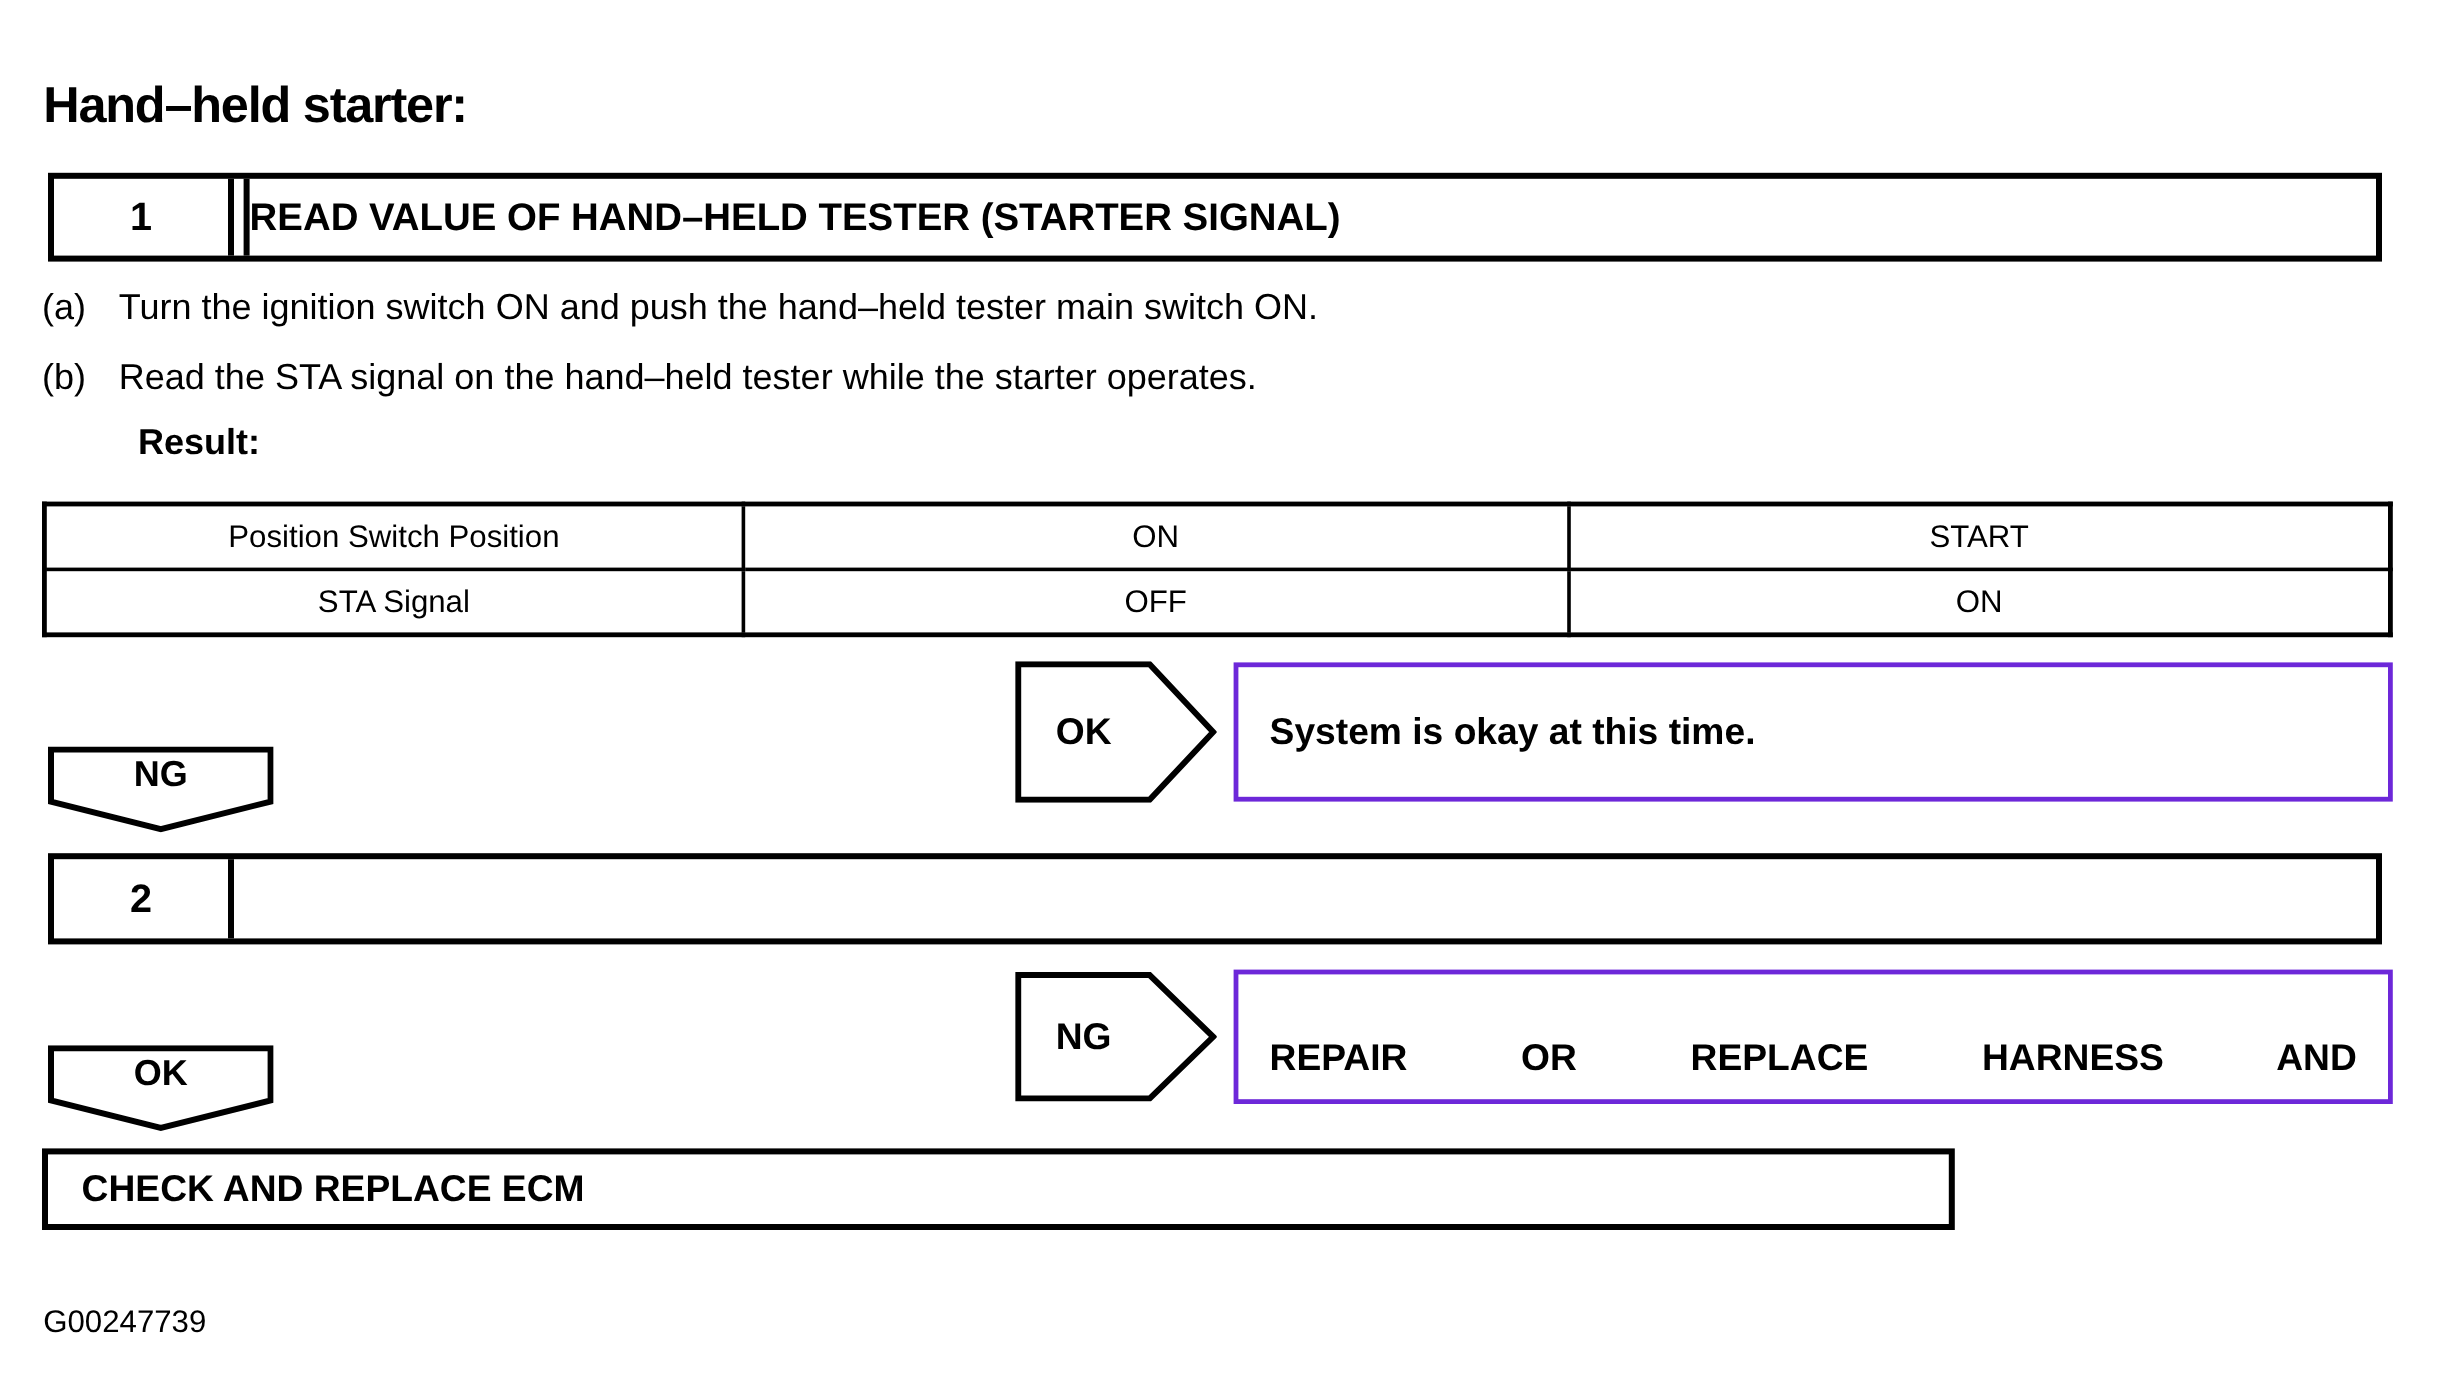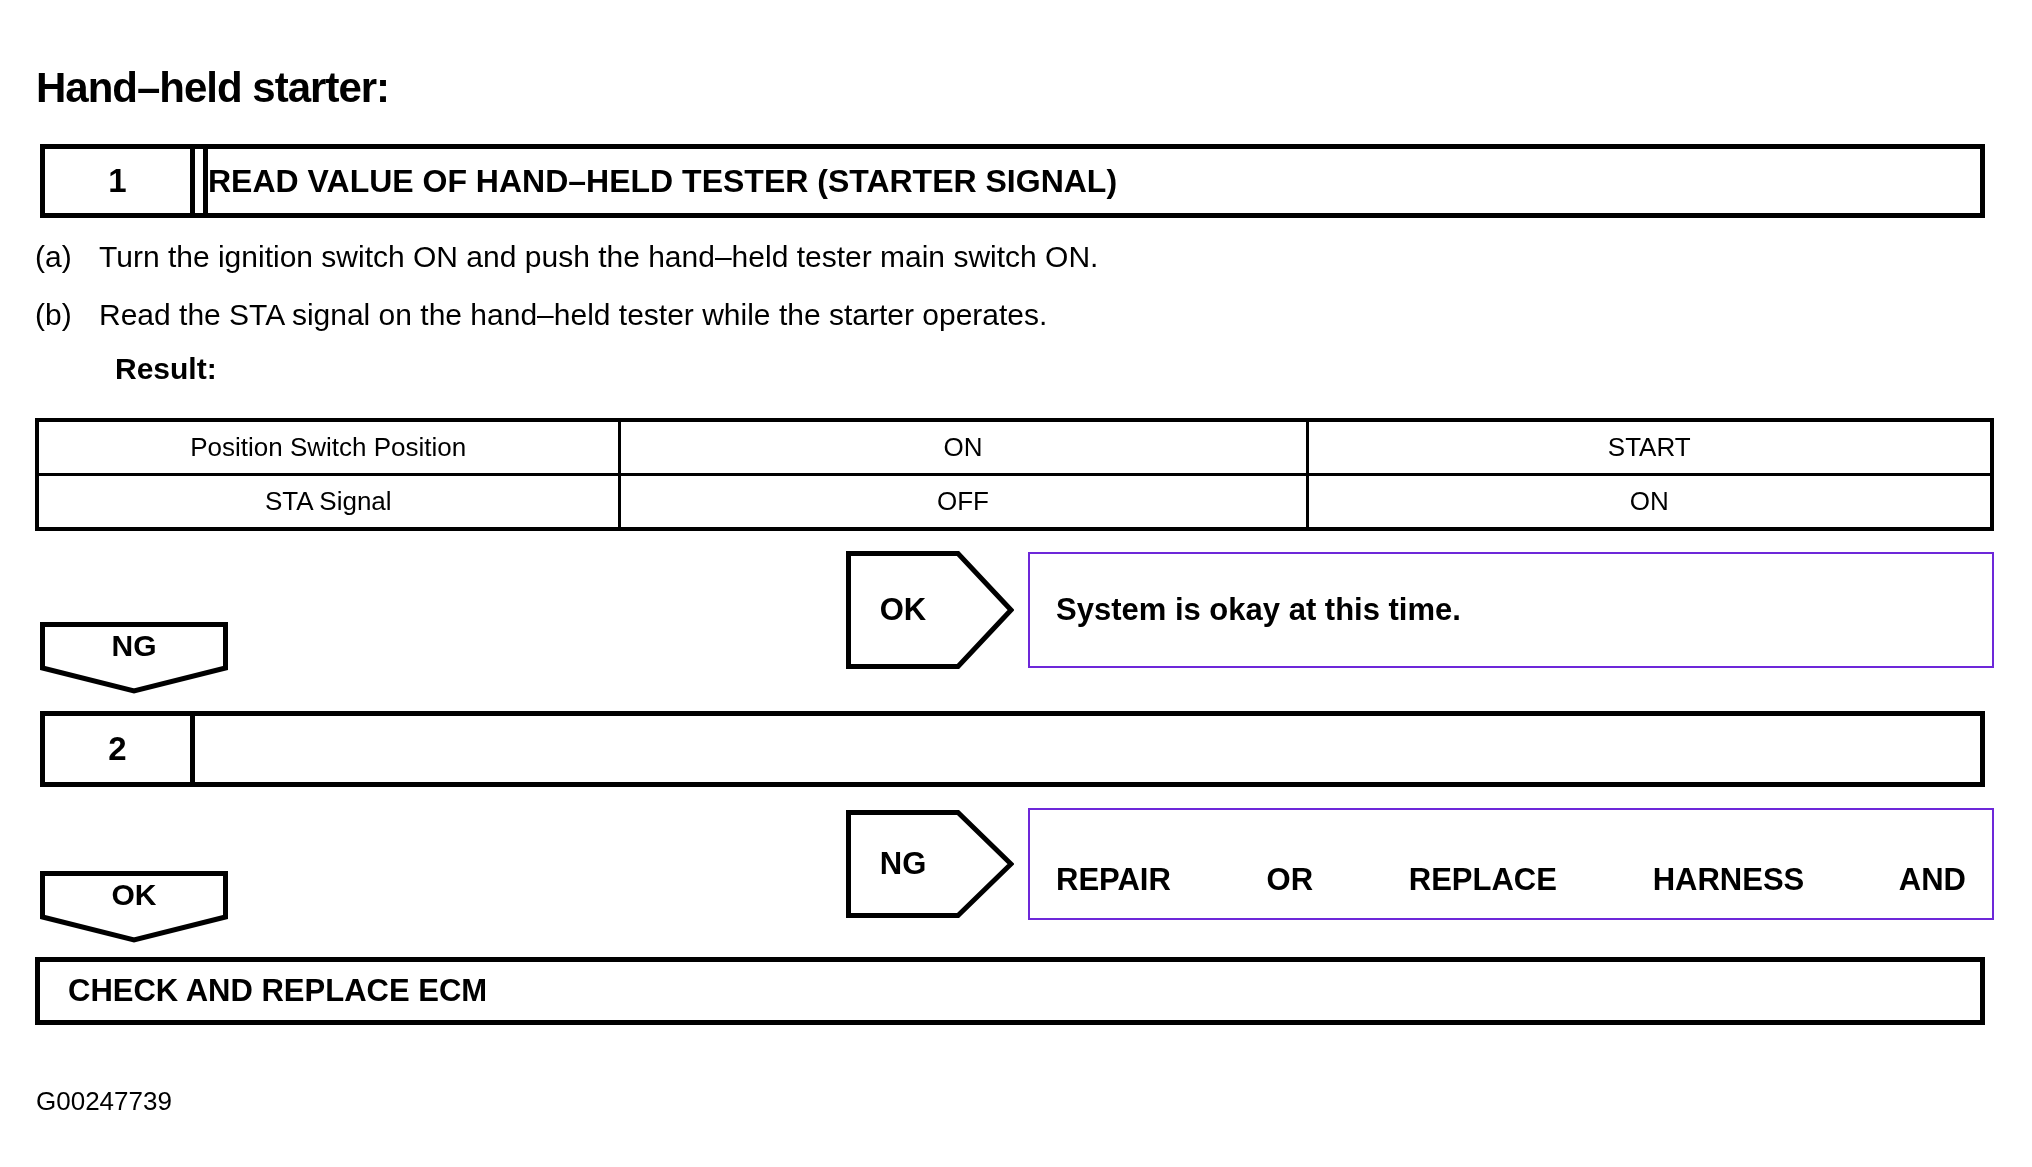--- a/index.html
+++ b/index.html
@@ -116,21 +116,21 @@
     text-align: center;
     line-height: 44px;
     font-weight: bold;
     font-size: 30px;
   }
   .tag-ng-down { left: 40px; top: 622px; }
   .tag-ok-down { left: 40px; top: 871px; }
 
   
   .outcome-box {
-    border: 2px solid #6d28d9;
+    border: 4px solid #6d28d9;
     box-sizing: border-box;
     background: #fff;
   }
   .outcome-ok {
     left: 1028px; top: 552px;
     width: 966px; height: 116px;
     display: flex;
     align-items: center;
     padding-left: 26px;
     font-size: 31px;
@@ -151,21 +151,21 @@
   }
   .outcome-ng .line2 {
     font-size: 31px;
     font-weight: bold;
     line-height: 36px;
   }
 
   
   .final-box {
     left: 35px; top: 957px;
-    width: 1950px; height: 68px;
+    width: 1594px; height: 68px;
     border: 5px solid #000;
     box-sizing: border-box;
     display: flex;
     align-items: center;
     padding-left: 28px;
     font-size: 31px;
     font-weight: bold;
     background: #fff;
   }
 

